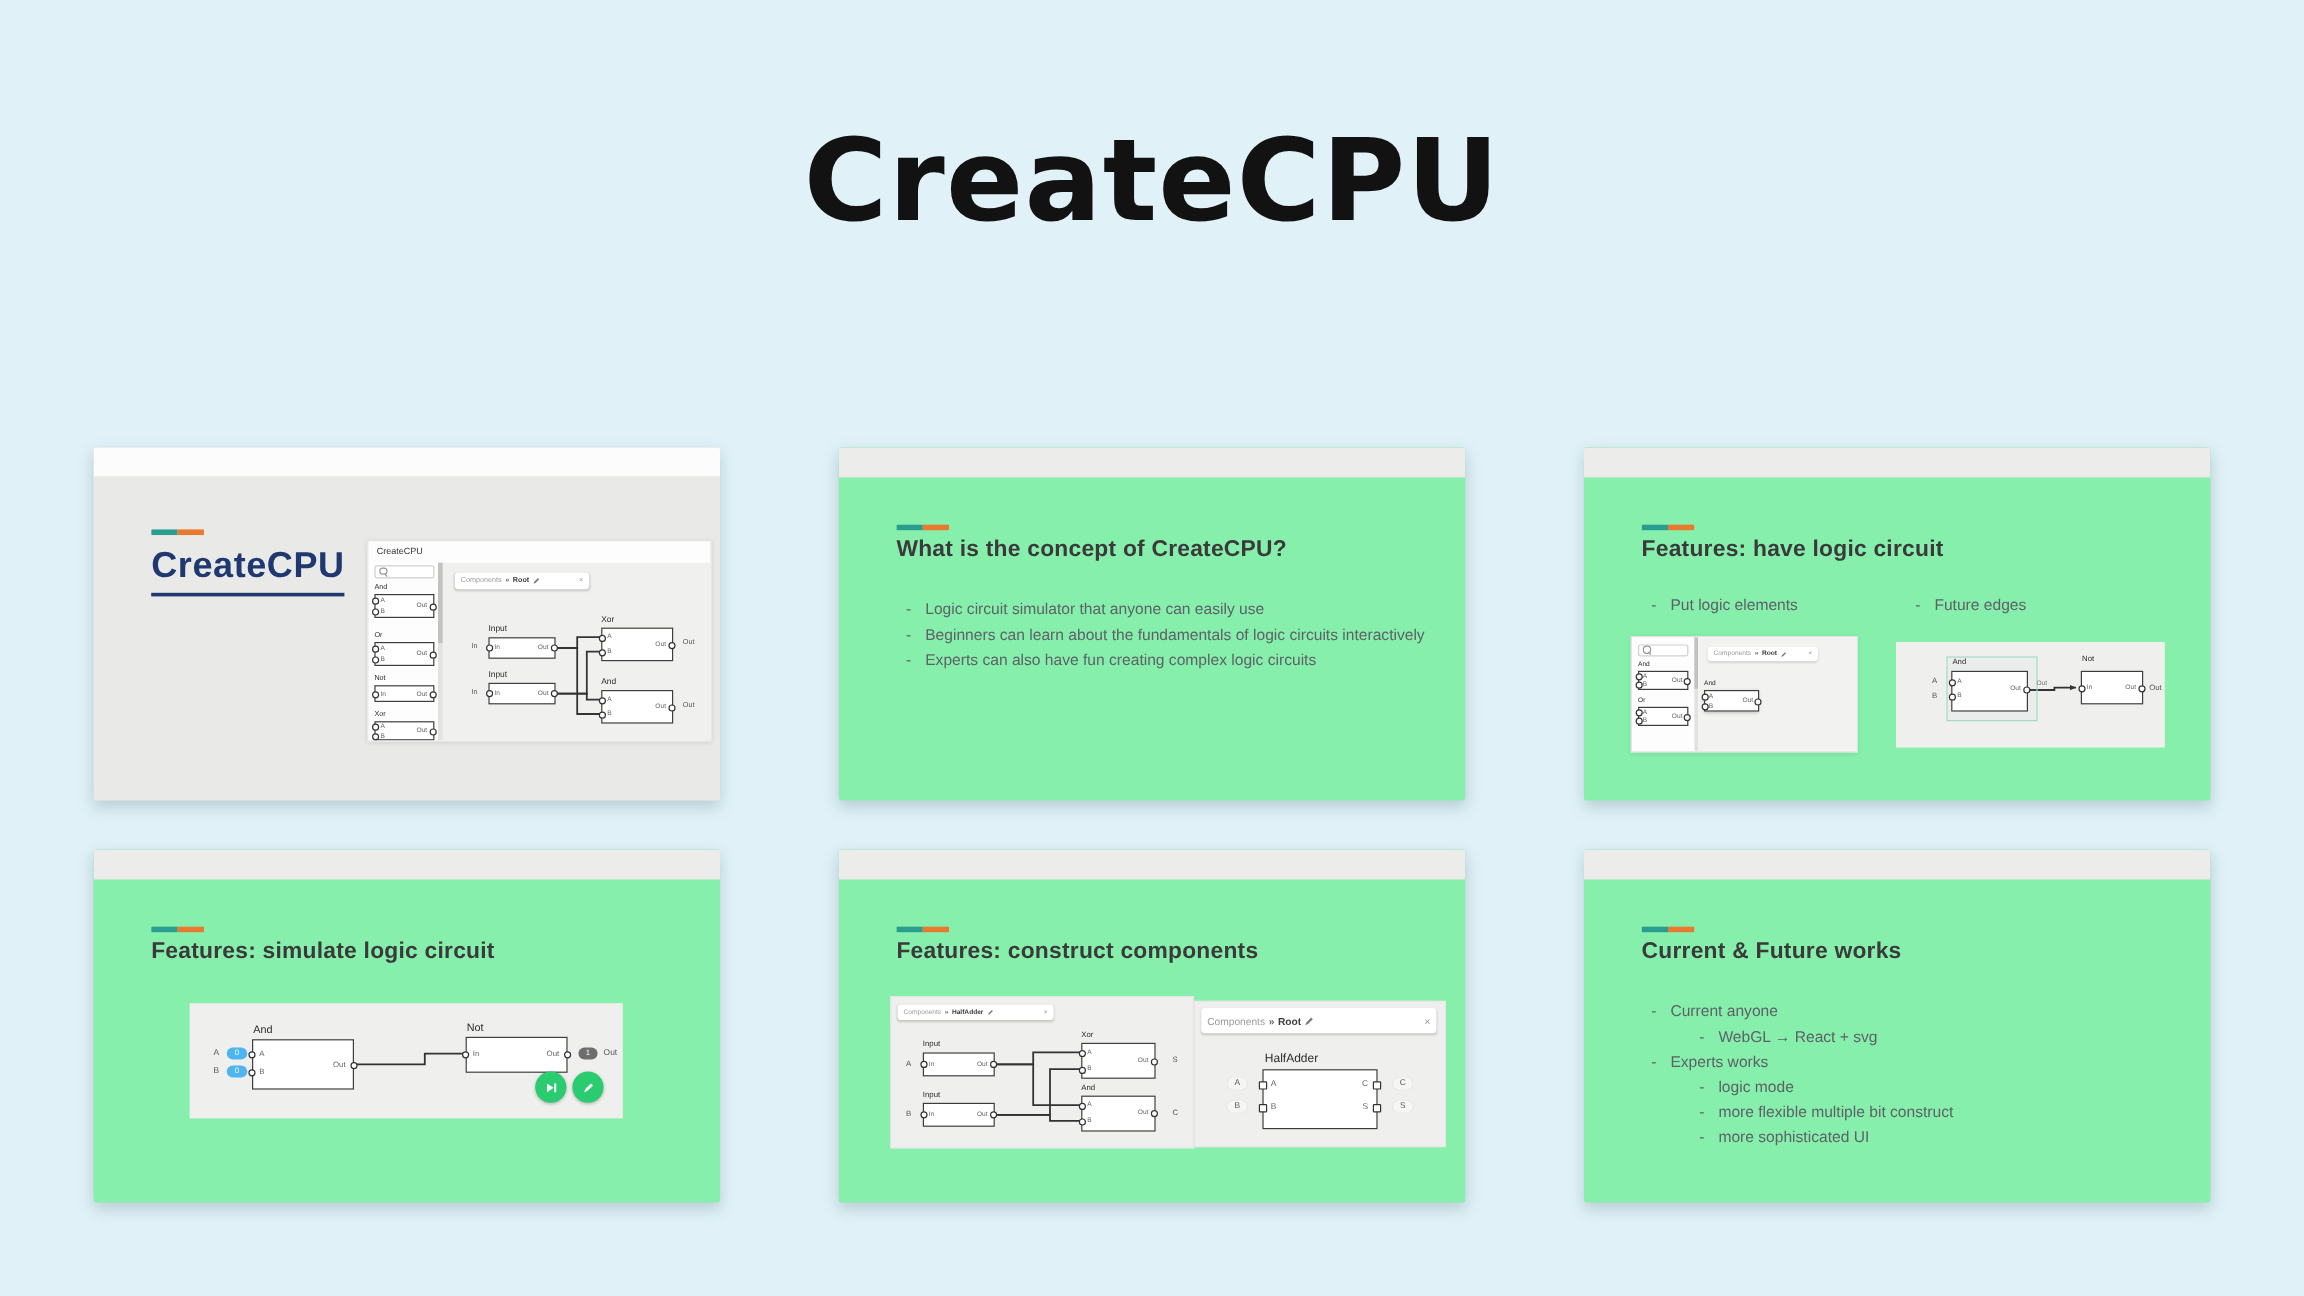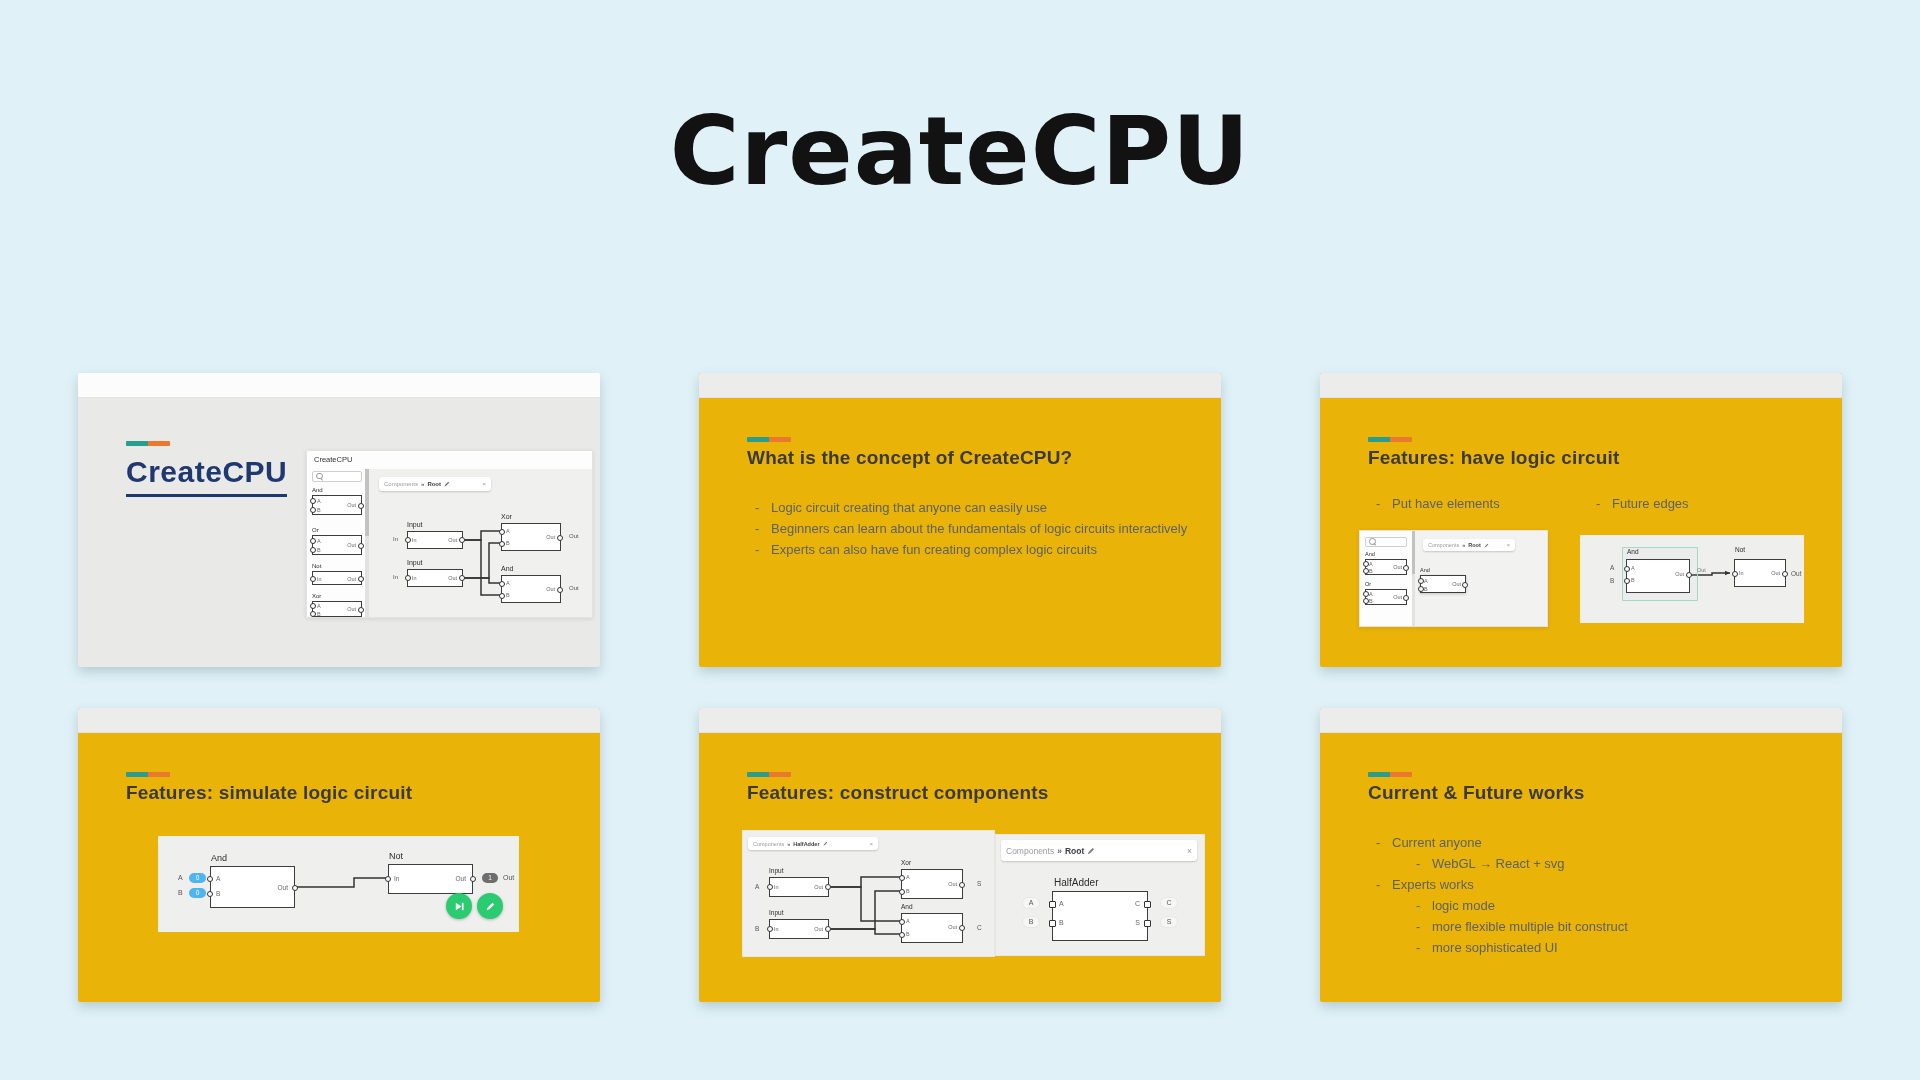--- a/index.html
+++ b/index.html
@@ -1,20 +1,20 @@
 <!DOCTYPE html>
 <html><head>
 <meta charset="utf-8">
 <style>
   html,body{margin:0;padding:0;}
   body{background:#e0f2f8;font-family:"Liberation Sans",sans-serif;}
   .page{position:relative;width:1920px;height:1080px;background:#e0f2f8;overflow:hidden;}
   .page-title{position:absolute;left:0;right:0;top:96px;text-align:center;
     font:700 95px "DejaVu Sans",sans-serif;color:#121212;letter-spacing:1px;}
-  .card{position:absolute;width:522px;height:294px;background:#eab308;border-radius:2px;
+  .card{position:absolute;width:522px;height:294px;background:#86efac;border-radius:2px;
     box-shadow:0 5px 12px rgba(90,115,125,.30);overflow:hidden;}
   .band{position:absolute;top:0;left:0;right:0;height:24px;background:#ececeb;border-bottom:1px solid rgba(0,0,0,.04);}
   .card--title{background:#e9e9e8;}
   .card--title .band{background:#fcfcfc;border-bottom:1px solid #e4e4e3;}
   .accent{position:absolute;width:44px;height:5px;display:flex;border-radius:1px;overflow:hidden;}
   .accent .t{flex:1;background:#2a9d8f;}
   .accent .o{flex:1;background:#e8792e;}
   .slide-title{position:absolute;left:48px;top:74px;font-weight:700;font-size:19px;color:#3a3a3a;letter-spacing:.2px;}
   .logo-text{position:absolute;left:48px;top:82px;font-weight:700;font-size:30px;color:#1f3970;
     border-bottom:3.5px solid #1f3970;padding-bottom:5px;letter-spacing:.5px;}
@@ -171,21 +171,21 @@
   <div class="card" style="left:699px;top:373px">
     <div class="band"></div>
     <div class="accent" style="left:48px;top:64px">
         <span class="t"></span>
         <span class="o"></span>
       </div>
     <div class="slide-title">What is the concept of CreateCPU?</div>
     <div class="bullets" style="left:56px;top:126px;width:440px">
       <div class="b-row">
         <span class="b-dash">-</span>
-        <span>Logic circuit creating that anyone can easily use</span>
+        <span>Logic circuit simulator that anyone can easily use</span>
       </div>
       <div class="b-row">
         <span class="b-dash">-</span>
         <span>Beginners can learn about the fundamentals of logic circuits interactively</span>
       </div>
       <div class="b-row">
         <span class="b-dash">-</span>
         <span>Experts can also have fun creating complex logic circuits</span>
       </div>
     </div>
@@ -194,21 +194,21 @@
   <div class="card" style="left:1320px;top:373px">
     <div class="band"></div>
     <div class="accent" style="left:48px;top:64px">
         <span class="t"></span>
         <span class="o"></span>
       </div>
     <div class="slide-title">Features: have logic circuit</div>
     <div class="bullets" style="left:56px;top:122px;width:210px">
       <div class="b-row">
           <span class="b-dash">-</span>
-        <span>Put have elements</span>
+        <span>Put logic elements</span>
         </div>
     </div>
     <div class="bullets" style="left:276px;top:122px;width:210px">
       <div class="b-row">
           <span class="b-dash">-</span>
         <span>Future edges</span>
         </div>
     </div>
 
     <div class="win" style="left:39px;top:157px;width:187px;height:95px">

